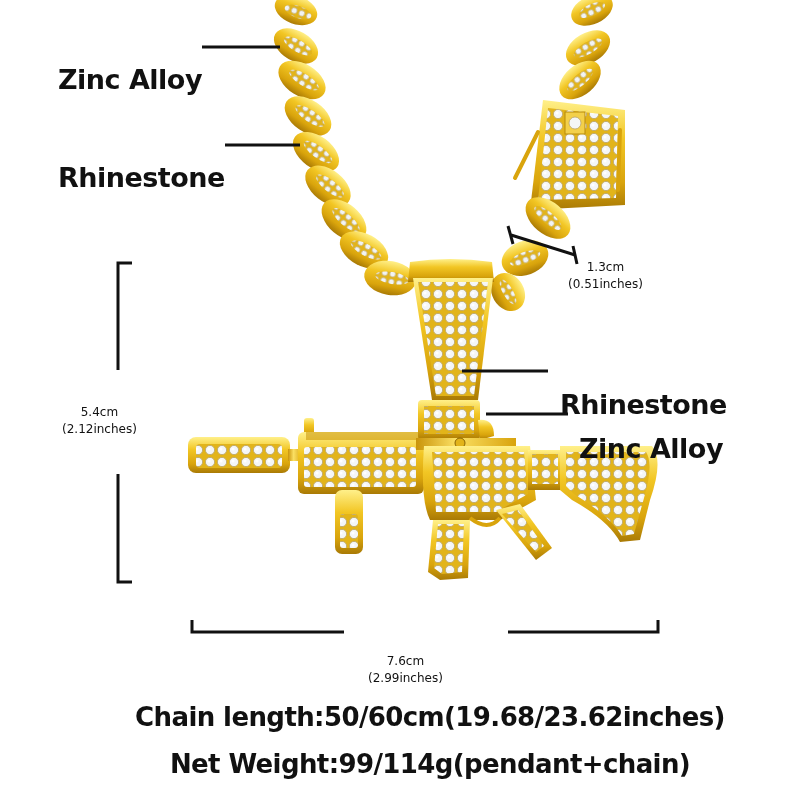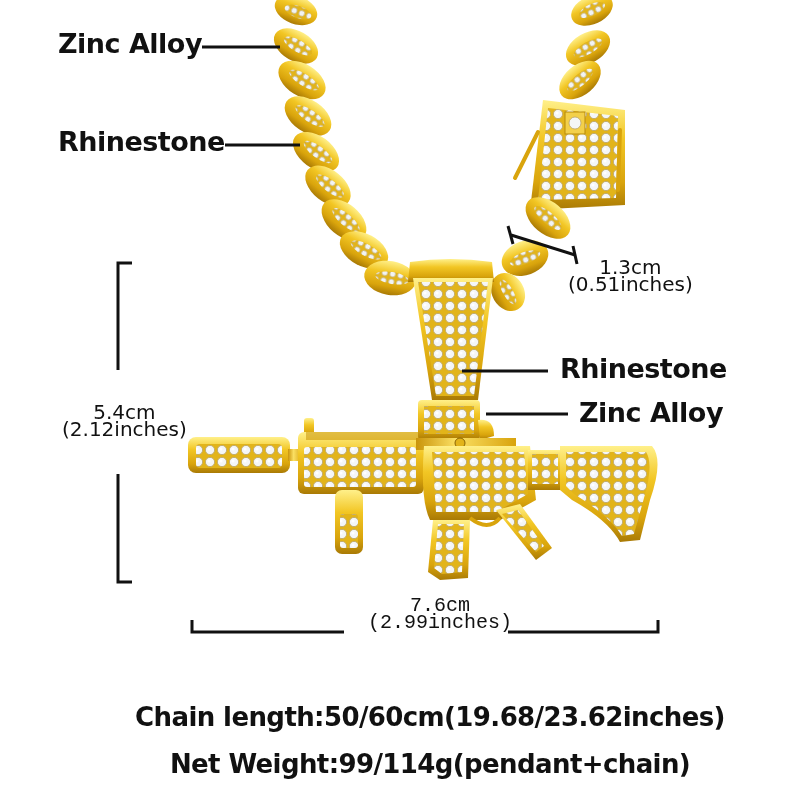--- a/index.html
+++ b/index.html
@@ -1,21 +1,21 @@
 <!DOCTYPE html>
 <html><head>
   <meta charset="utf-8">
   <style>
     html, body { margin: 0; padding: 0; background: #ffffff; }
     body { width: 800px; height: 800px; position: relative; overflow: hidden;
            font-family: "DejaVu Sans", "Liberation Sans", sans-serif; color: #000; }
     .canvas { position: absolute; left: 0; top: 0; width: 800px; height: 800px; }
     .label { position: absolute; font-weight: bold; color: #111; white-space: nowrap; letter-spacing: -0.5px; }
-    .label.big { font-size: 27px; }
-    .dim { position: absolute; text-align: center; font-size: 20px; line-height: 17px; color: #111; white-space: nowrap; }
+    .label.big { font-size: 27px; margin-top: 36px; }
+    .dim { position: absolute; text-align: center; font-size: 12px; line-height: 17px; color: #111; white-space: nowrap; }
     .spec { position: absolute; left: 0; width: 860px; text-align: center; font-size: 26px; font-weight: bold; color: #111; white-space: nowrap; letter-spacing: -0.6px; }
   </style>
 </head>
 <body>
 
 <svg class="canvas" viewBox="0 0 800 800" xmlns="http://www.w3.org/2000/svg">
   <defs>
     <linearGradient id="gold" x1="0" y1="0" x2="0" y2="1">
       <stop offset="0" stop-color="#fff08a"></stop>
       <stop offset="0.35" stop-color="#f2c624"></stop>
@@ -188,19 +188,19 @@
 <div class="label big" style="left:579px; top:397px;">Zinc Alloy</div>
 
 <div class="dim" style="left:568px; top:259px;">
   <div>1.3cm</div>
   <div>(0.51inches)</div>
 </div>
 <div class="dim" style="left:62px; top:404px;">
   <div>5.4cm</div>
   <div>(2.12inches)</div>
 </div>
-<div class="dim" style="left:368px; top:597px;font-family:Liberation Mono, monospace;">
+<div class="dim" style="left:368px; top:653px;">
   <div>7.6cm</div>
   <div>(2.99inches)</div>
 </div>
 
 <div class="spec" style="top:702px;">Chain length:50/60cm(19.68/23.62inches)</div>
 <div class="spec" style="top:749px;">Net Weight:99/114g(pendant+chain)</div>
 
 </body></html>

